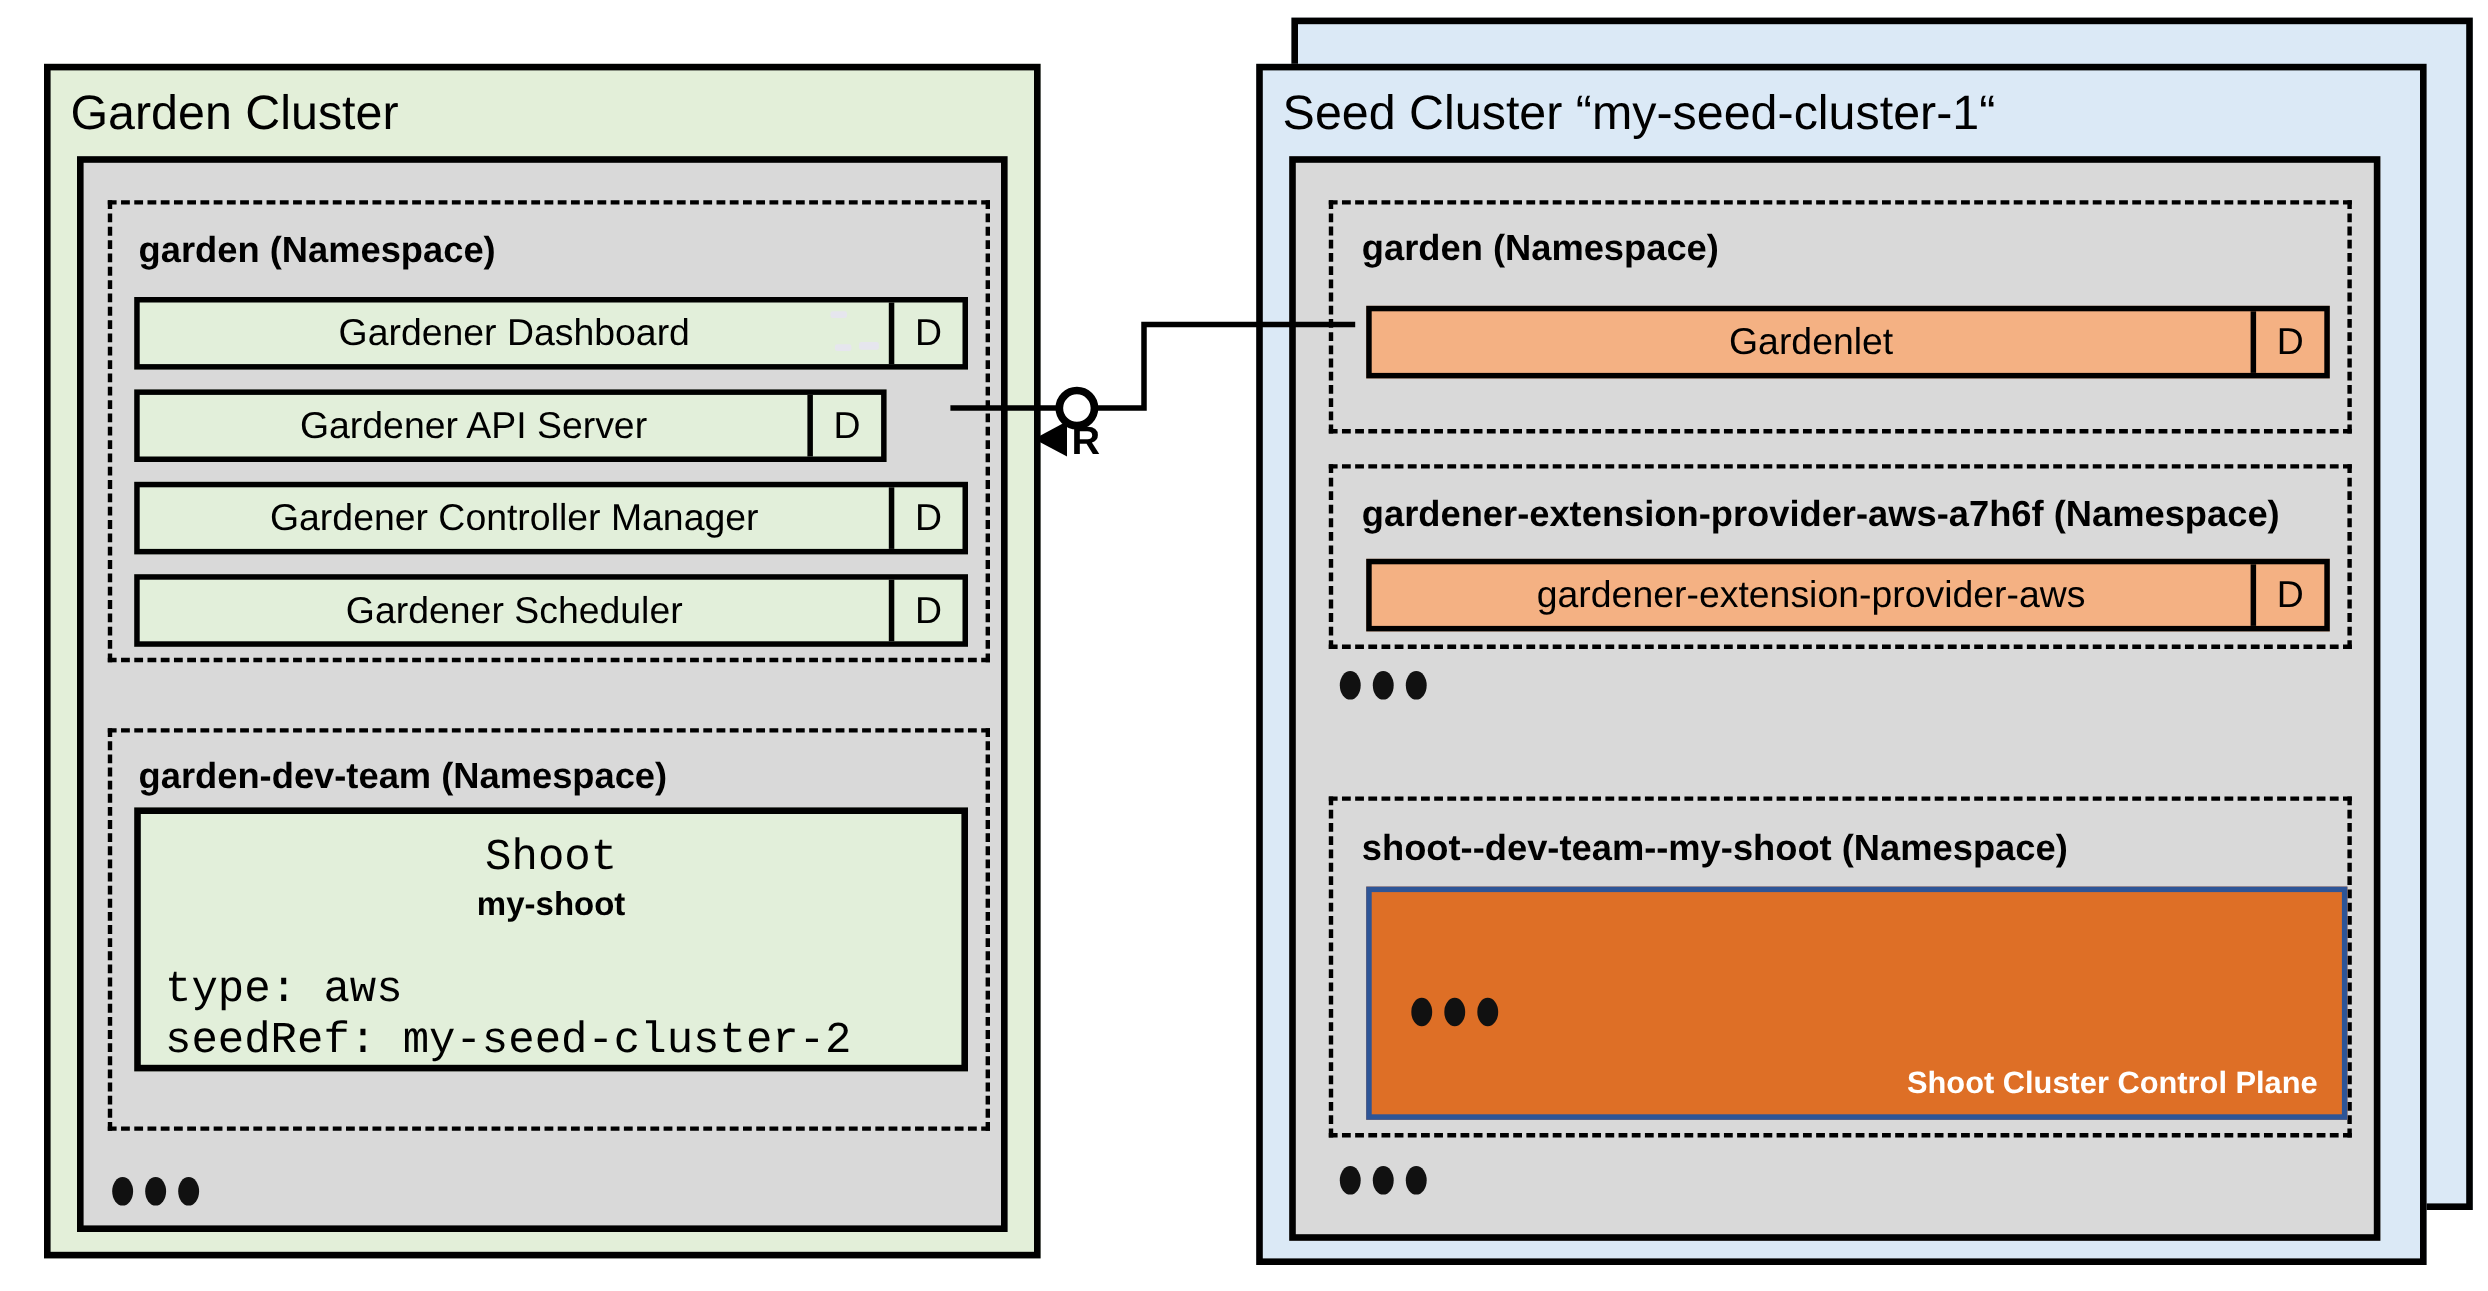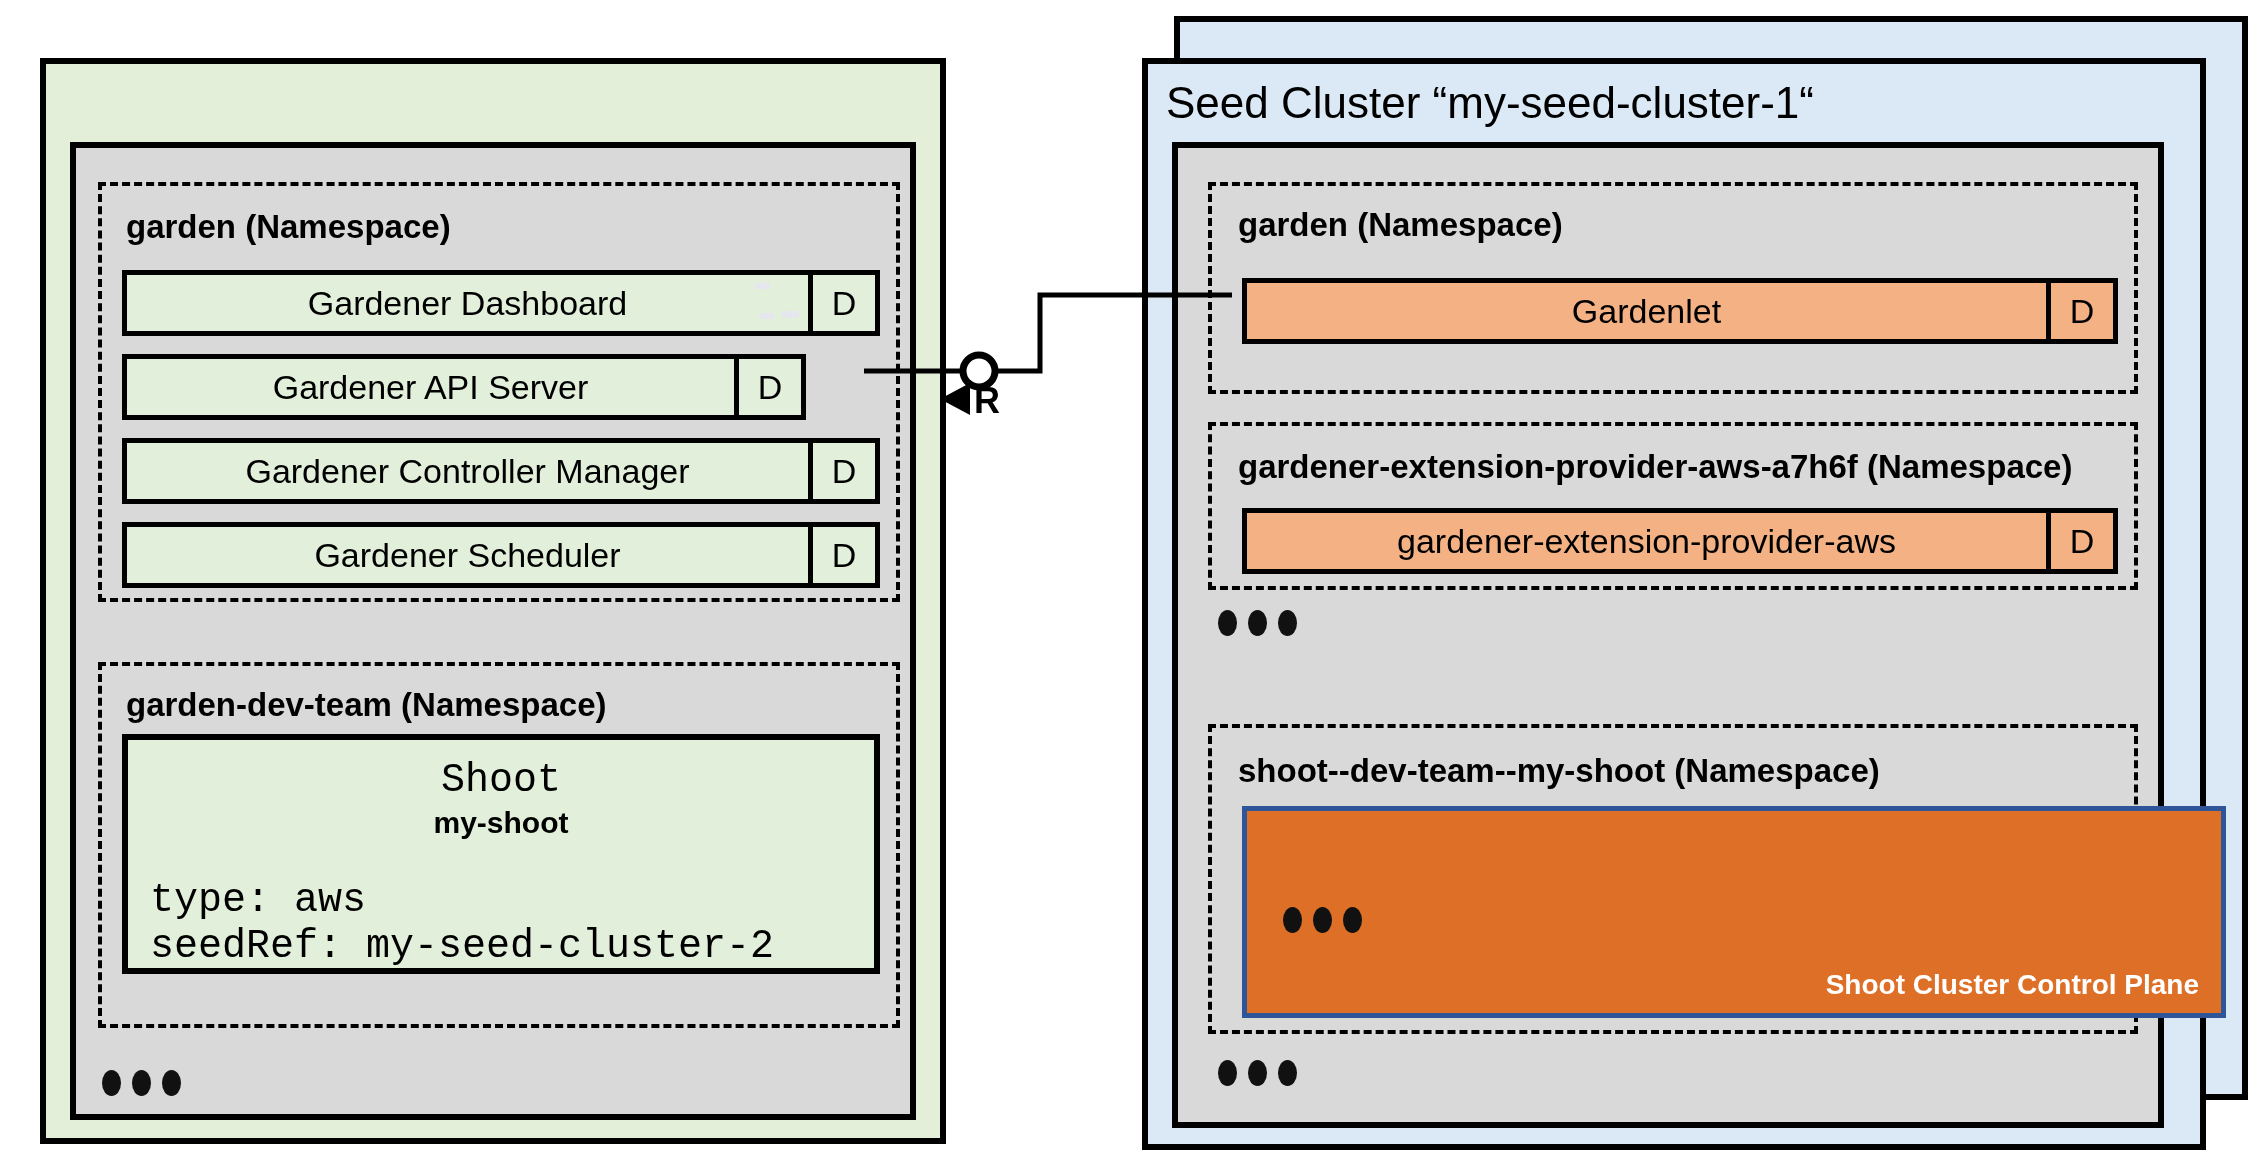--- a/index.html
+++ b/index.html
@@ -35,20 +35,21 @@
   svg.connector{position:absolute;left:0;top:0;pointer-events:none;z-index:50;}
   .conn-r{font-size:36px;font-weight:700;font-family:"Liberation Sans",sans-serif;}
 </style>
 </head>
 <body>
 
 <div id="canvas">
 
   <div class="abs cluster" style="left:40px;top:58px;width:906px;height:1086px;background:var(--green_bg);">
 
+    <div class="abs cluster-title" style="left:18px;top:14px;">Garden Cluster</div>
 
     <div class="abs panel" style="left:24px;top:78px;width:846px;height:978px;">
 
       <div class="abs ns" style="left:22px;top:34px;width:802px;height:420px;">
         <div class="abs ns-label" style="left:24px;top:22px;">garden (Namespace)</div>
 
         <div class="abs comp green" style="left:20px;top:84px;width:758px;height:66px;">
           <div class="comp-label">Gardener Dashboard</div>
           <div class="abs" style="left:624px;top:0;width:60px;height:56px;">
             <span class="artifact" style="left:4px;top:8px;width:15px;height:6px;"></span>
@@ -121,21 +122,21 @@
 
       <div class="abs dots" style="left:40px;top:462px;">
         <span class="dot"></span>
           <span class="dot"></span>
           <span class="dot"></span>
       </div>
 
       <div class="abs ns" style="left:30px;top:576px;width:930px;height:310px;text-align:center;">
         <div class="abs ns-label" style="left:26px;top:24px;">shoot--dev-team--my-shoot (Namespace)</div>
 
-        <div class="abs orange-box" style="left:30px;top:78px;width:984px;height:212px;">
+        <div class="abs orange-box" style="left:30px;top:78px;width:892px;height:212px;">
           <div class="abs dots" style="left:36px;top:96px;">
             <span class="dot"></span>
               <span class="dot"></span>
               <span class="dot"></span>
           </div>
           <div class="cp-label">Shoot Cluster Control Plane</div>
         </div>
       </div>
 
       <div class="abs dots" style="left:40px;top:912px;">

